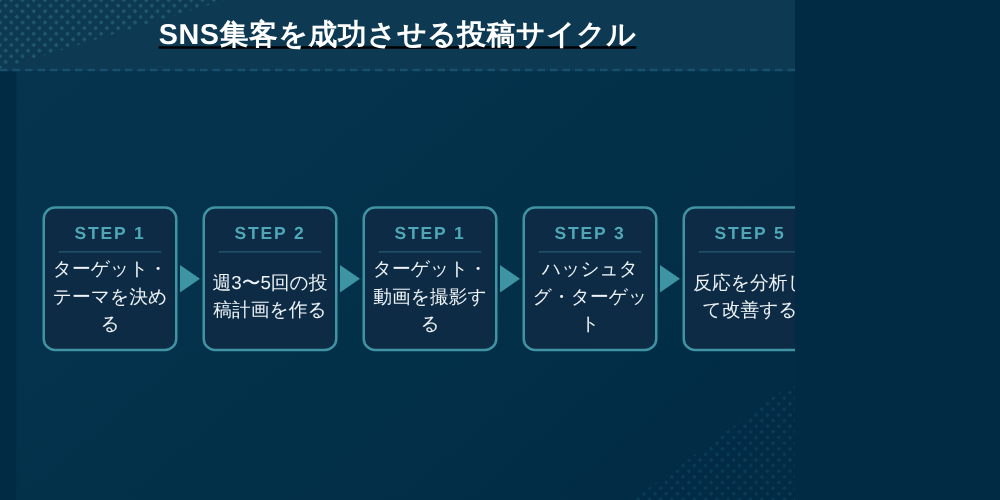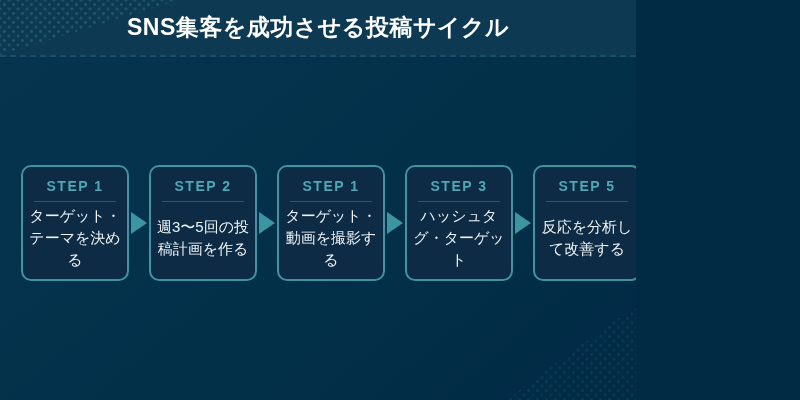--- a/index.html
+++ b/index.html
@@ -1,21 +1,21 @@
 <!DOCTYPE html>
 <html style="--header-bg: #0d3a52; --title-color: #ffffff; --separator: #16506c; --main-bg-start: #06334e; --main-bg-end: #012a45; --box-bg: #0d2b44; --box-border: #3f93a3; --step-color: #4fa8b8; --divider: #265b72; --text-color: #edf3f6; --arrow-color: #3d95a4; --dot-color: rgba(64,140,170,0.45);"><head>
 <meta charset="utf-8">
 <style>
   html, body { margin: 0; padding: 0; }
   body {
     width: 800px; height: 400px; overflow: hidden;
     font-family: "Liberation Sans", "DejaVu Sans", sans-serif;
     background: var(--main-bg-end, #012a45);
   }
-  .stage { width: 636px; height: 400px; position: relative; overflow: hidden; }
+  .stage { width: 636px; height: 400px; position: relative; overflow: hidden; text-decoration: underline; }
 
   
   .header {
     position: relative; height: 55px;
     background: var(--header-bg, #0d3a52);
     border-bottom: 2px dashed var(--separator, #16506c);
     display: flex; align-items: center; justify-content: center;
     z-index: 2;
   }
   .header h1 {
@@ -38,20 +38,21 @@
   .dots.br {
     right: 0; bottom: 0; width: 130px; height: 95px;
     clip-path: polygon(100% 0, 100% 100%, 0 100%);
     opacity: .35;
   }
 
   
   .main {
     position: relative; height: 343px;
     background: linear-gradient(140deg, var(--main-bg-start, #06334e) 0%, #033049 55%, var(--main-bg-end, #012a45) 100%);
+    margin-left: 13px;
   }
   .steps-row {
     position: absolute; left: 0; right: 0; top: 108px;
     display: flex; align-items: center;
     padding: 0 24px 0 21px; column-gap: 2px;
   }
   .step-box {
     flex: 1 1 0; height: 116px; box-sizing: border-box;
     background: var(--box-bg, #0d2b44);
     border: 2px solid var(--box-border, #3f93a3);

